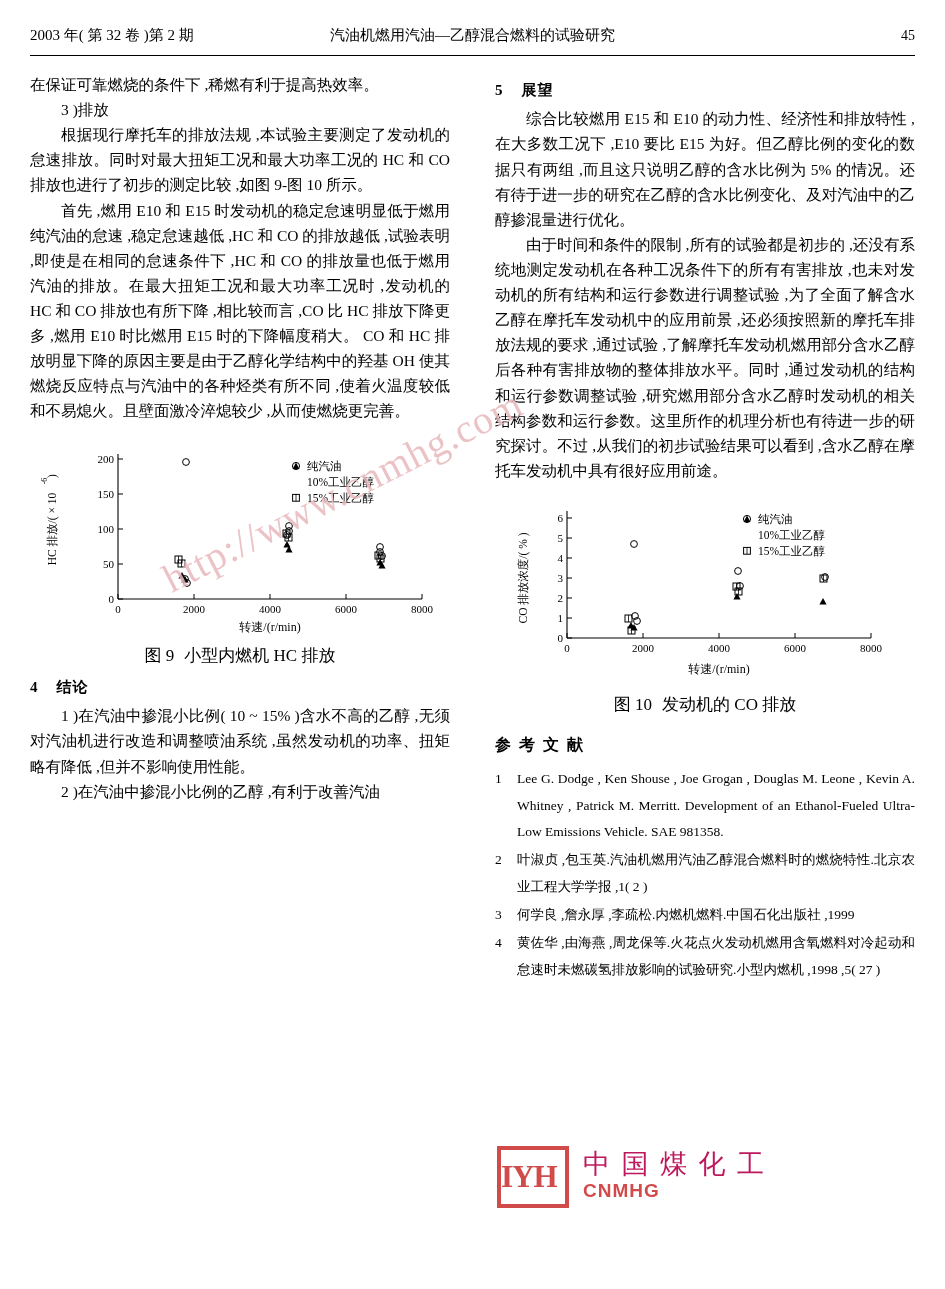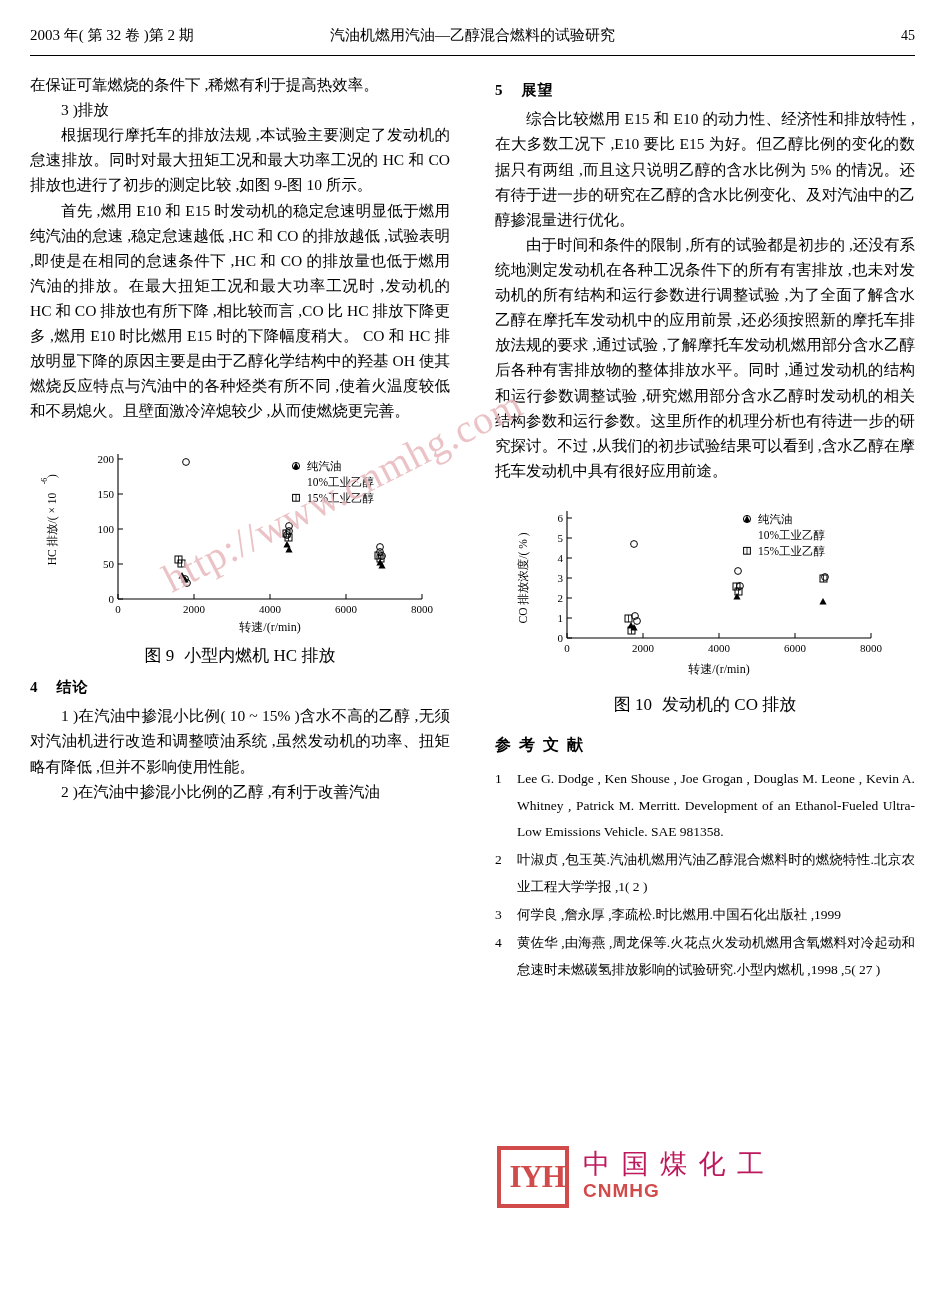--- a/index.html
+++ b/index.html
@@ -152,21 +152,21 @@
     left: 0; top: 0;
     width: 72px; height: 62px;
     border: 4px solid #d24b4b;
     box-sizing: border-box;
   }
   .wm-logo .lbox span {
     position: absolute;
     left: 0; top: 50%;
     width: 100%;
     transform: translateY(-50%);
-    text-align: right;
+    text-align: left;
     font-family: "Liberation Serif", serif;
     font-weight: bold;
     font-size: 31px;
     color: #d24b4b;
     letter-spacing: -1px;
   }
   .wm-logo .ltxt1 {
     position: absolute;
     left: 86px; top: 0px;
     font-size: 27px;
@@ -408,21 +408,21 @@
     <div class="ref-item">
       <span class="ref-num">1</span>
       <span class="ref-body">Lee G. Dodge , Ken Shouse , Joe Grogan , Douglas M. Leone , Kevin A. Whitney , Patrick M. Merritt. Development of an Ethanol-Fueled Ultra-Low Emissions Vehicle. SAE 981358.</span>
     </div>
     <div class="ref-item">
       <span class="ref-num">2</span>
       <span class="ref-body">叶淑贞 ,包玉英.汽油机燃用汽油乙醇混合燃料时的燃烧特性.北京农业工程大学学报 ,1( 2 )</span>
     </div>
     <div class="ref-item">
       <span class="ref-num">3</span>
-      <span class="ref-body">何学良 ,詹永厚 ,李疏松.时比燃用.中国石化出版社 ,1999</span>
+      <span class="ref-body">何学良 ,詹永厚 ,李疏松.内燃机燃料.中国石化出版社 ,1999</span>
     </div>
     <div class="ref-item">
       <span class="ref-num">4</span>
       <span class="ref-body">黄佐华 ,由海燕 ,周龙保等.火花点火发动机燃用含氧燃料对冷起动和怠速时未燃碳氢排放影响的试验研究.小型内燃机 ,1998 ,5( 27 )</span>
     </div>
   </div>
 
   <div class="wm-url">http://www.cnmhg.com</div>
 
   <div class="wm-logo">

